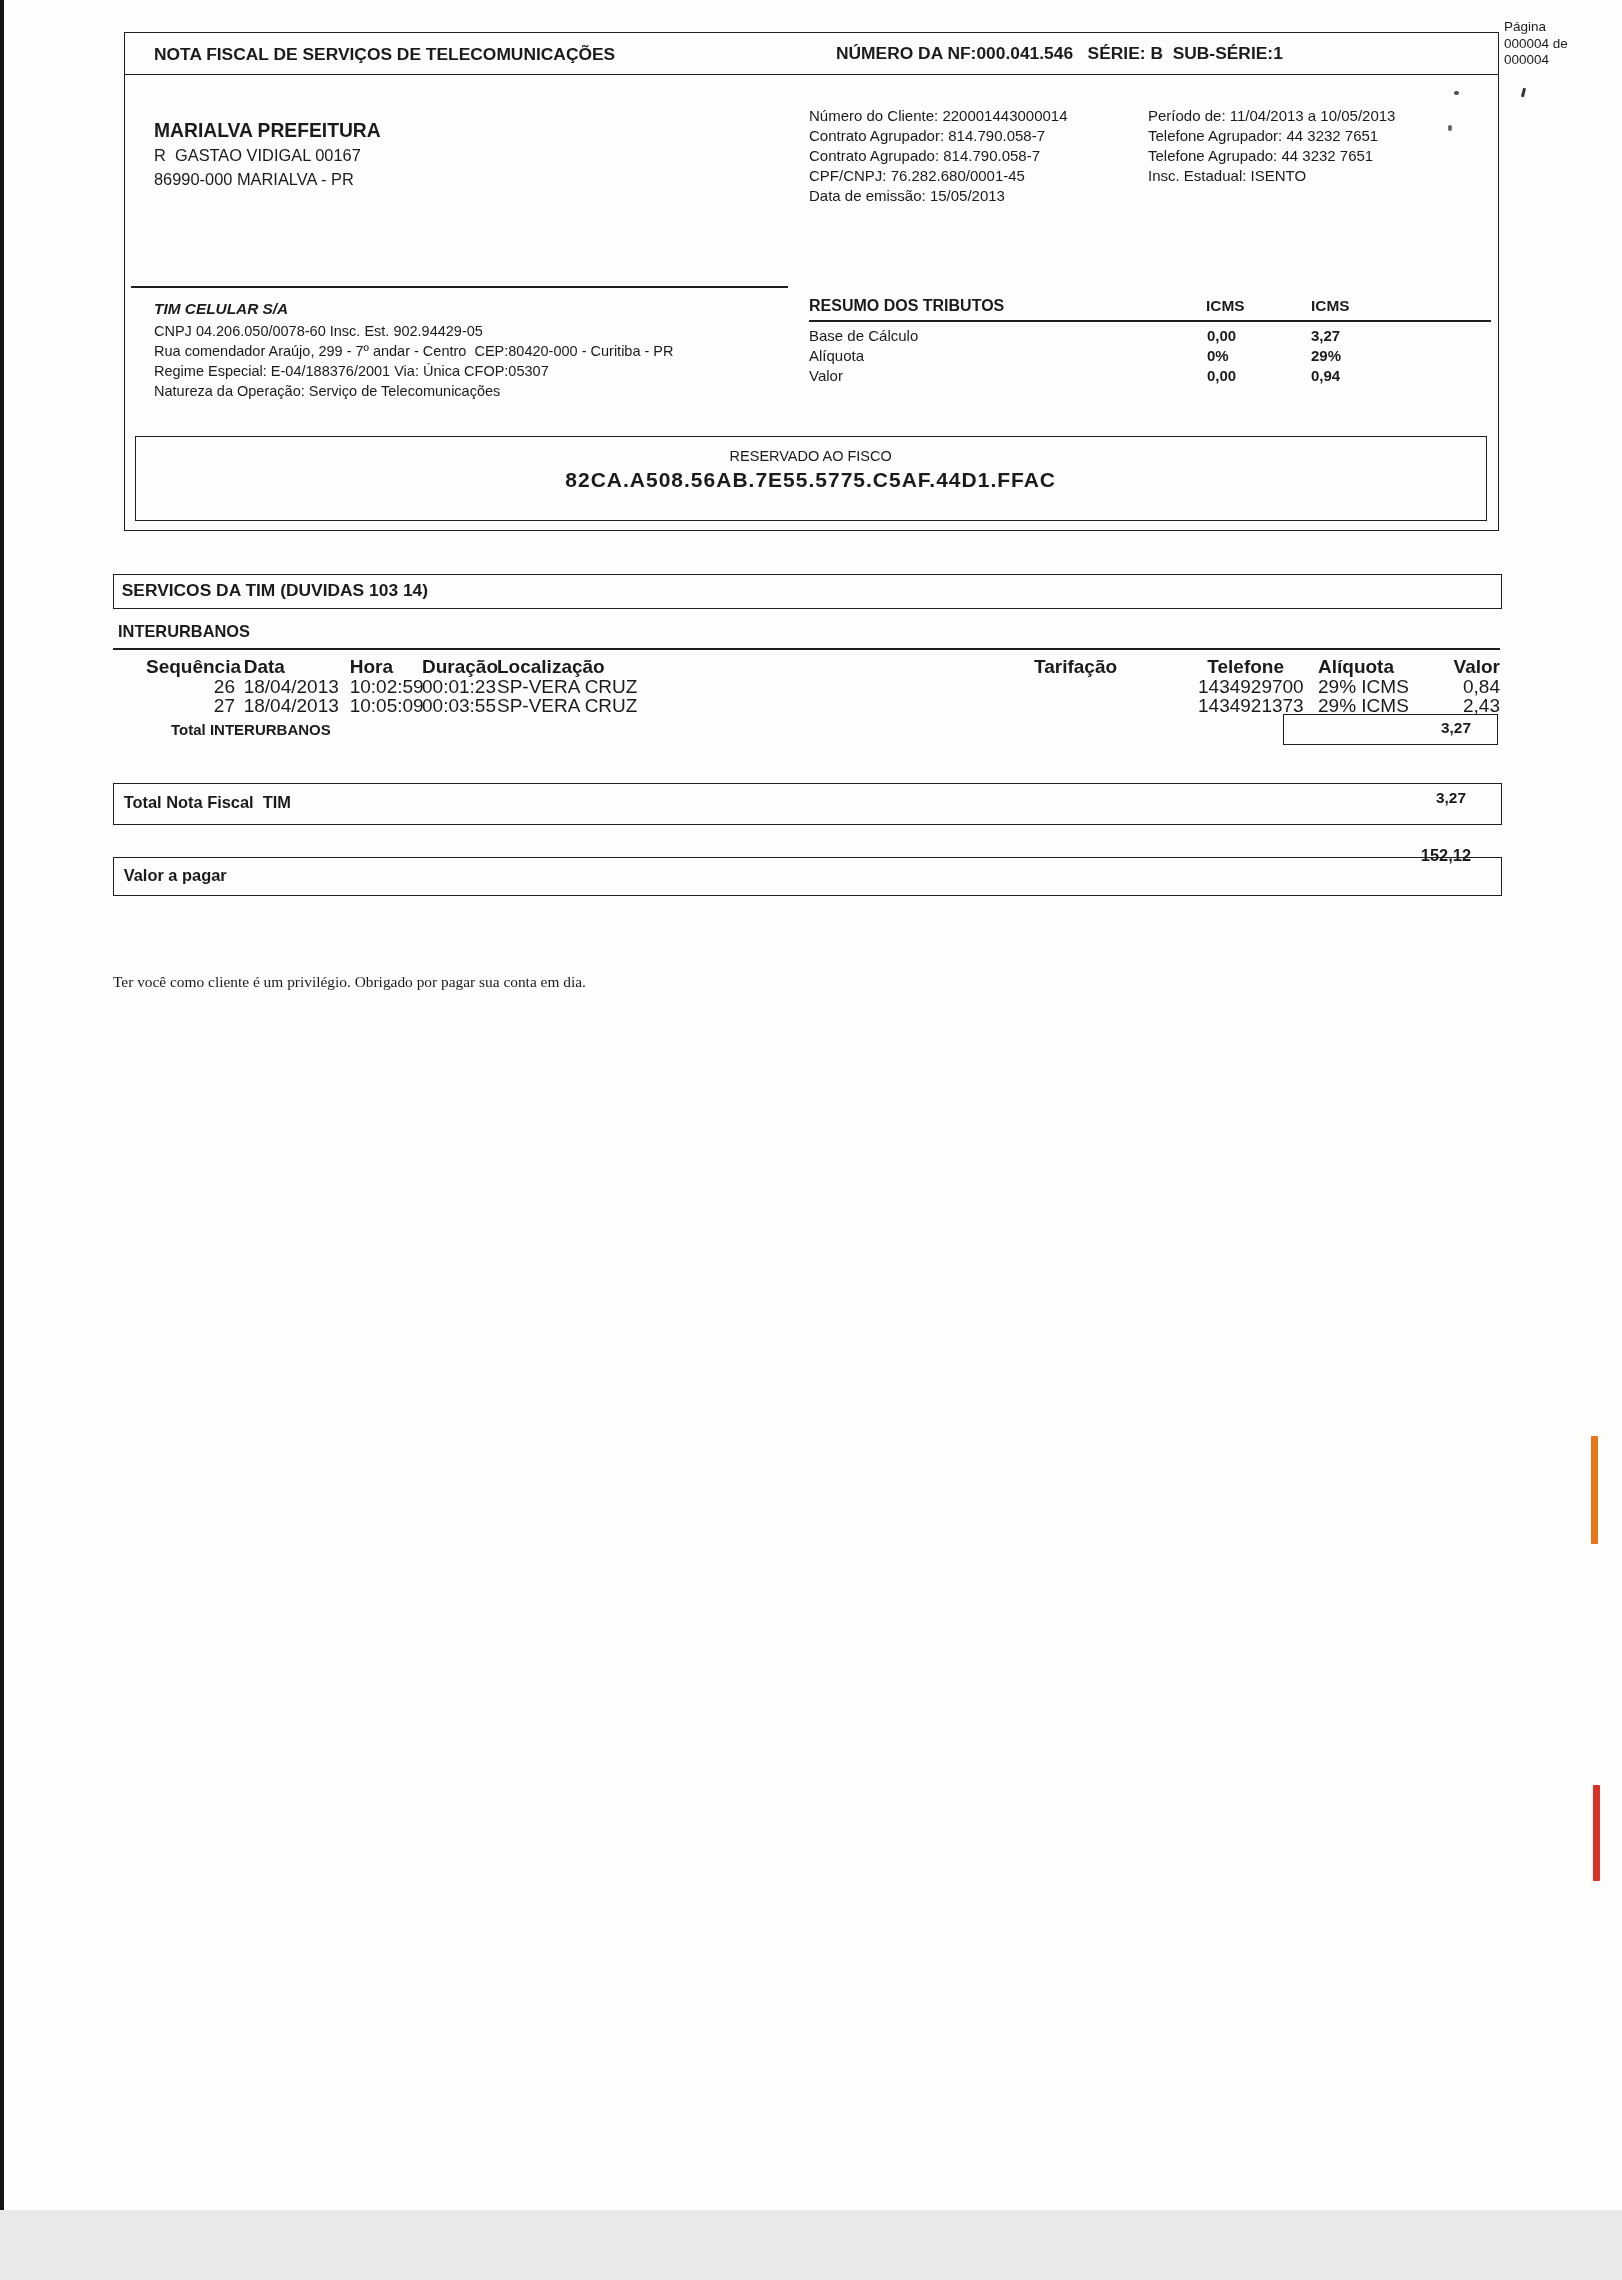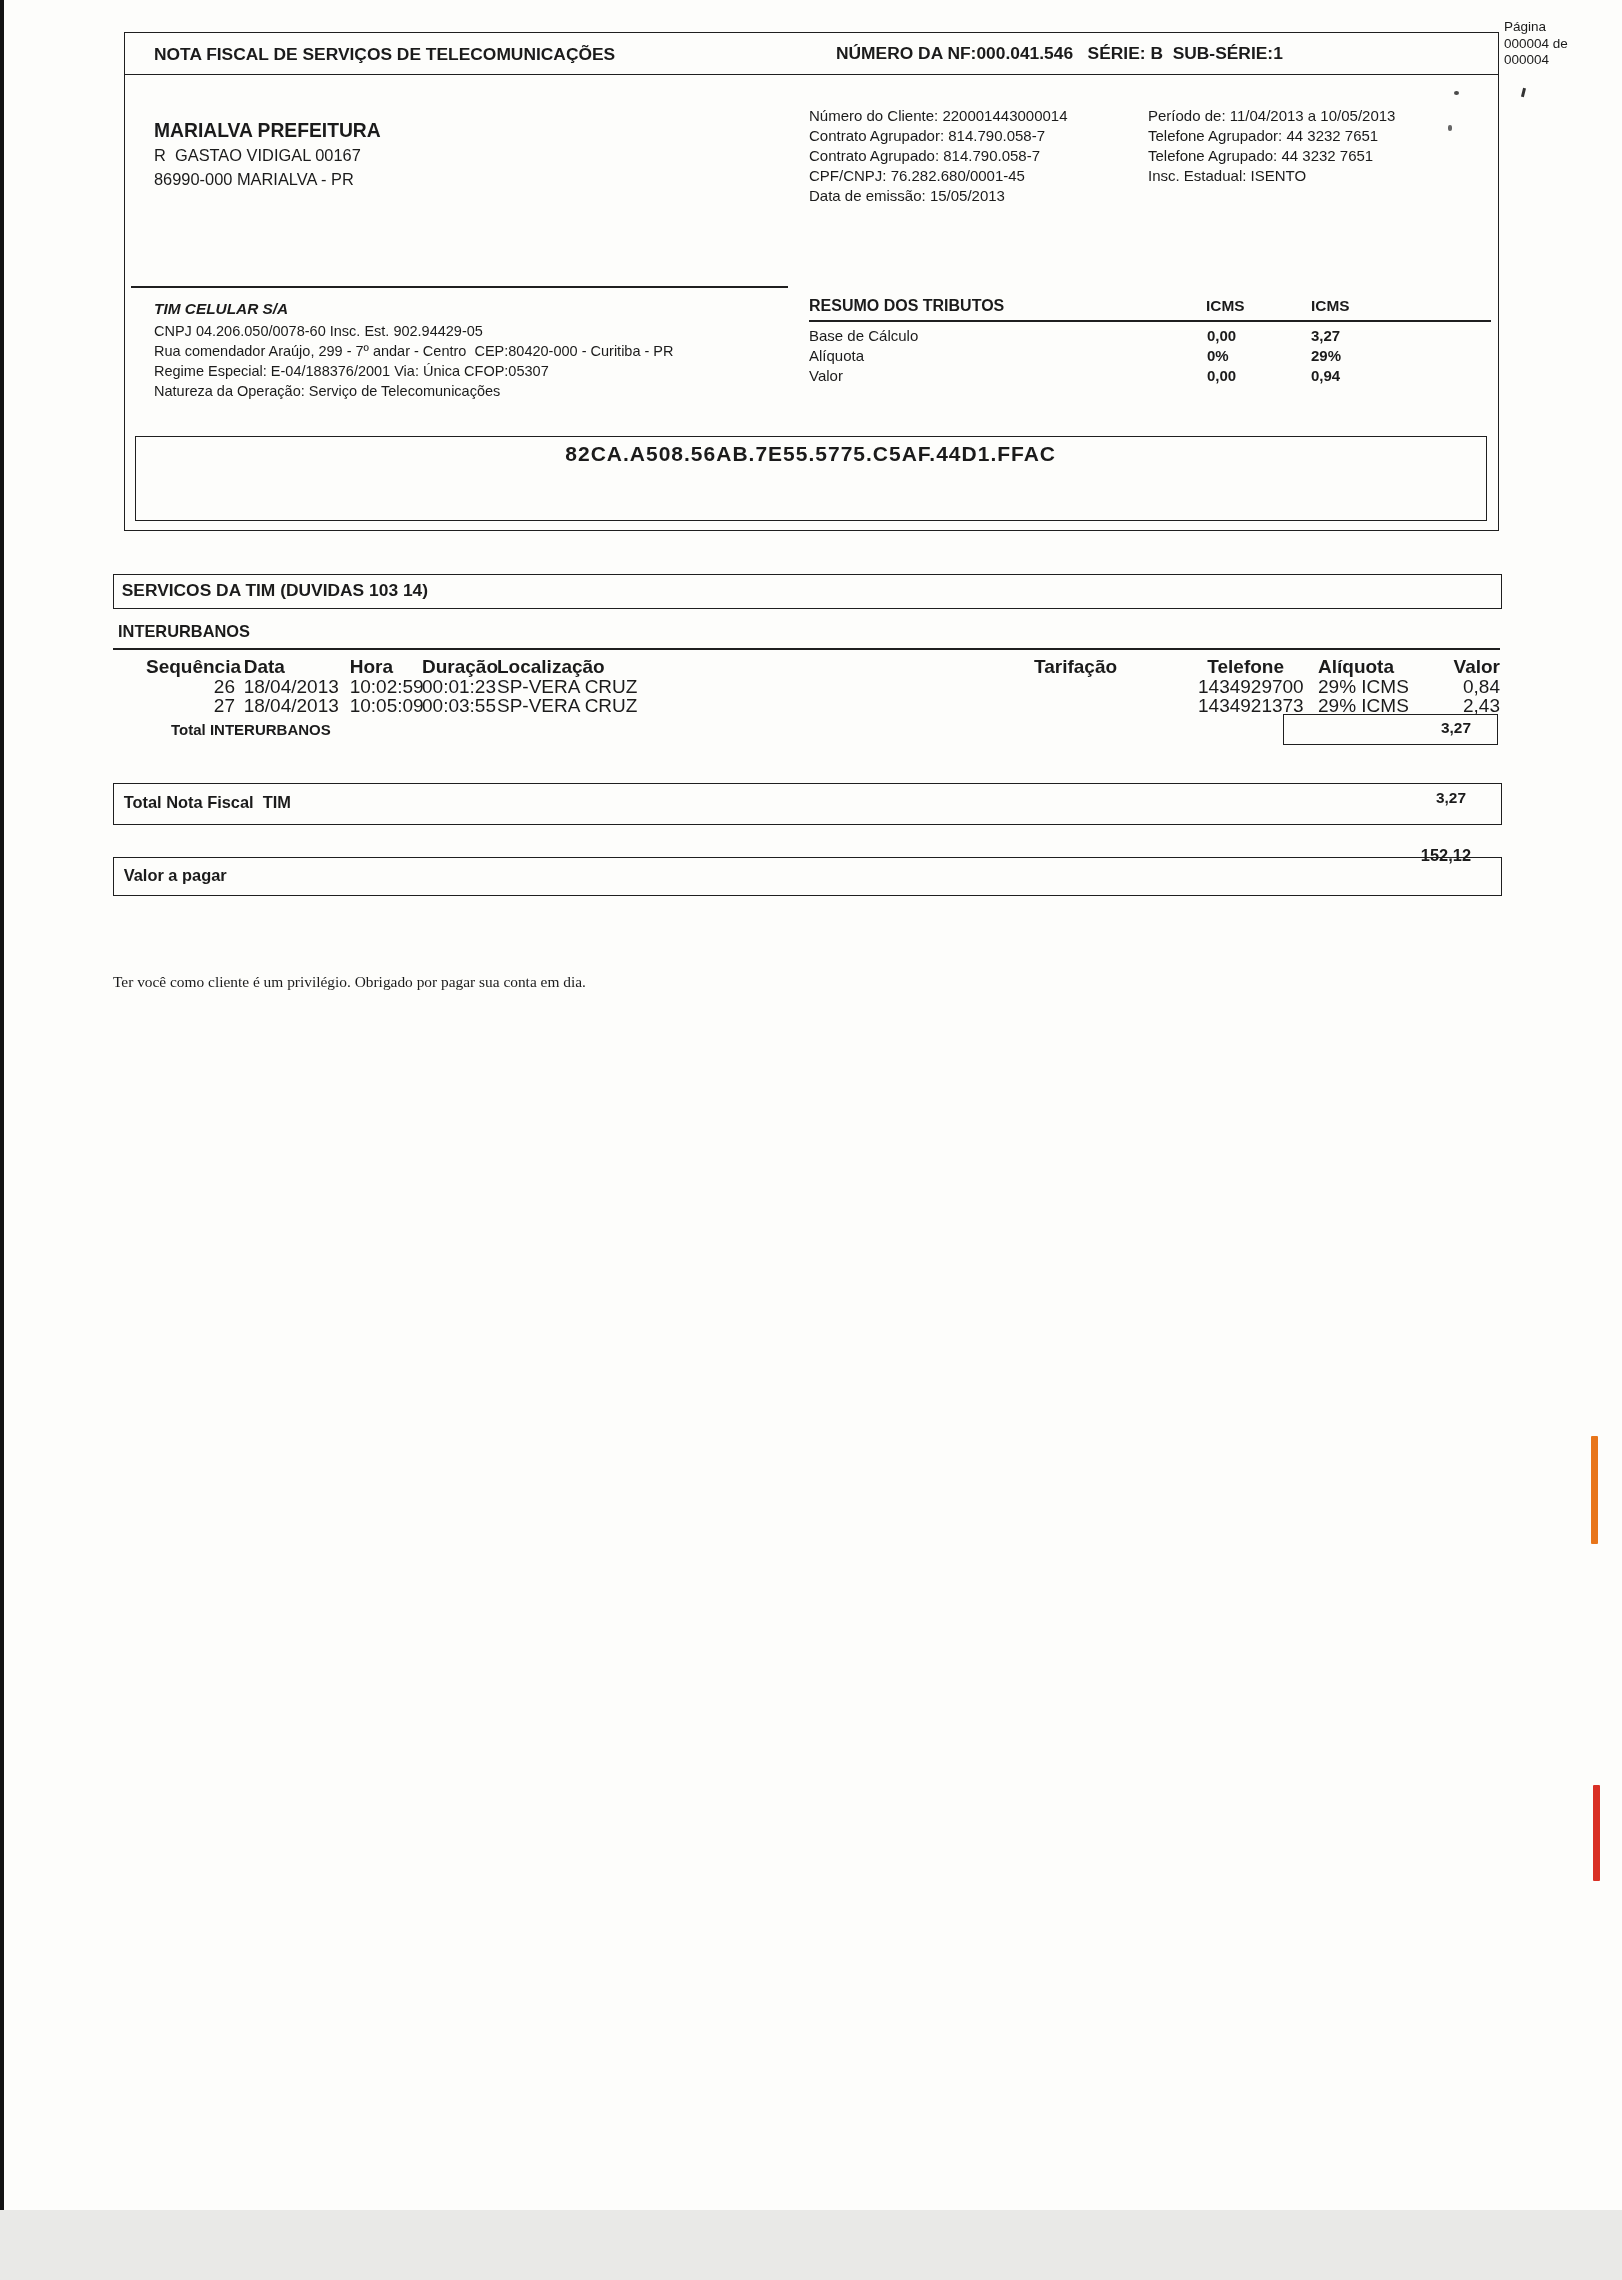--- a/index.html
+++ b/index.html
@@ -178,20 +178,21 @@
       <span class="v1">0%</span>
       <span class="v2">29%</span>
     </div>
     <div class="trib-row" style="top:333px">
       <span class="lbl">Valor</span>
       <span class="v1">0,00</span>
       <span class="v2">0,94</span>
     </div>
 
     <div class="fisco-box">
+      <div class="fisco-label">RESERVADO AO FISCO</div>
       <div class="fisco-code">82CA.A508.56AB.7E55.5775.C5AF.44D1.FFAC</div>
     </div>
   </div>
 
   <div class="services-box">
     <span>SERVICOS DA TIM (DUVIDAS 103 14)</span>
   </div>
 
   <div class="interurbanos">INTERURBANOS</div>
   <div class="table-topline"></div>

